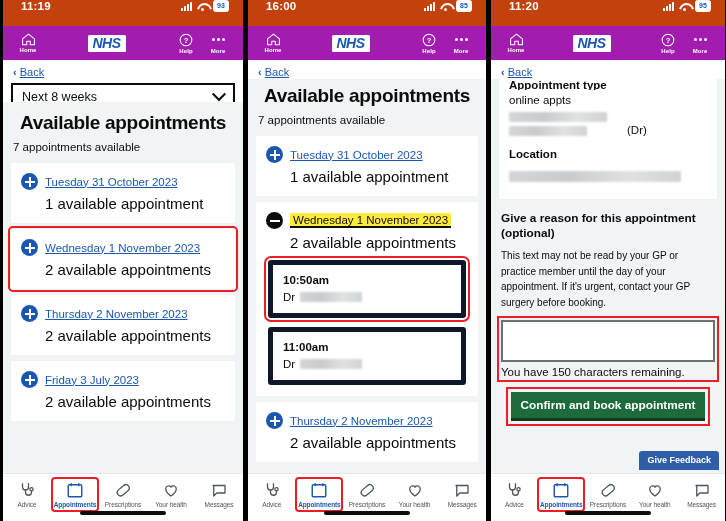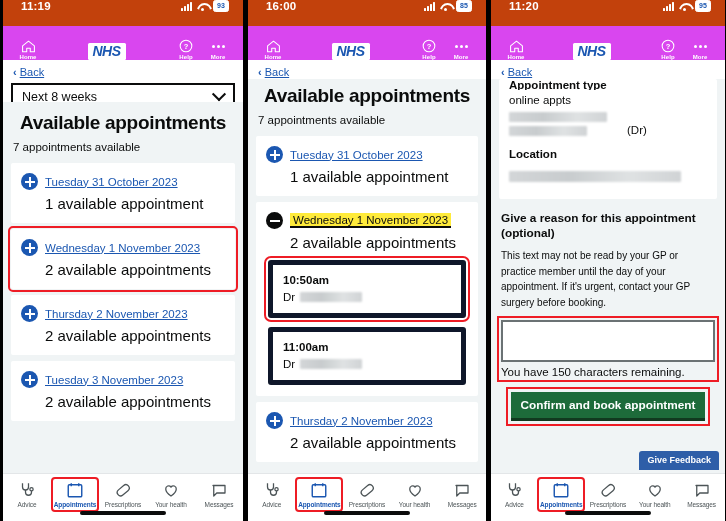--- a/index.html
+++ b/index.html
@@ -62,23 +62,23 @@
   .battery {
     border: 1.3px solid #fff; border-radius: 2.5px;
     font-size: 7px; font-weight: 700; color: #1b57b1;
     background: #fff; padding: 0 2px; line-height: 10px;
     min-width: 16px; text-align: center;
   }
 
   
   .nhs-header {
     height: 34px;
-    background: #d946ef;
+    background: #a21caf;
     display: flex;
-    align-items: flex-end;
+    align-items: center;
     justify-content: space-between;
     padding: 0 10px;
     color: #ffffff;
   }
   .hdr-btn {
     display: flex; flex-direction: column;
     align-items: center; justify-content: center;
     width: 30px; gap: 1px;
   }
   .hdr-btn .lbl { font-size: 6px; font-weight: 600; letter-spacing: .1px; }
@@ -416,21 +416,21 @@
         <div class="day-row">
           <span class="circle-icon plus"></span>
           <span class="day-link">Thursday 2 November 2023</span>
         </div>
         <div class="day-count">2 available appointments</div>
       </div>
 
       <div class="card">
         <div class="day-row">
           <span class="circle-icon plus"></span>
-          <span class="day-link">Tuesday 3 November 2023</span>
+          <span class="day-link">Friday 3 July 2023</span>
         </div>
         <div class="day-count">2 available appointments</div>
       </div>
     </div>
 
     <div class="bottom-nav">
       <div class="nav-item">
         <svg class="nav-ico" viewBox="0 0 24 24">
           <path d="M6 3v5a4 4 0 0 0 8 0V3" fill="none" stroke="#4c5457" stroke-width="1.7"></path>
           <path d="M10 12v3a4 4 0 0 0 8 0v-2" fill="none" stroke="#4c5457" stroke-width="1.7"></path>

